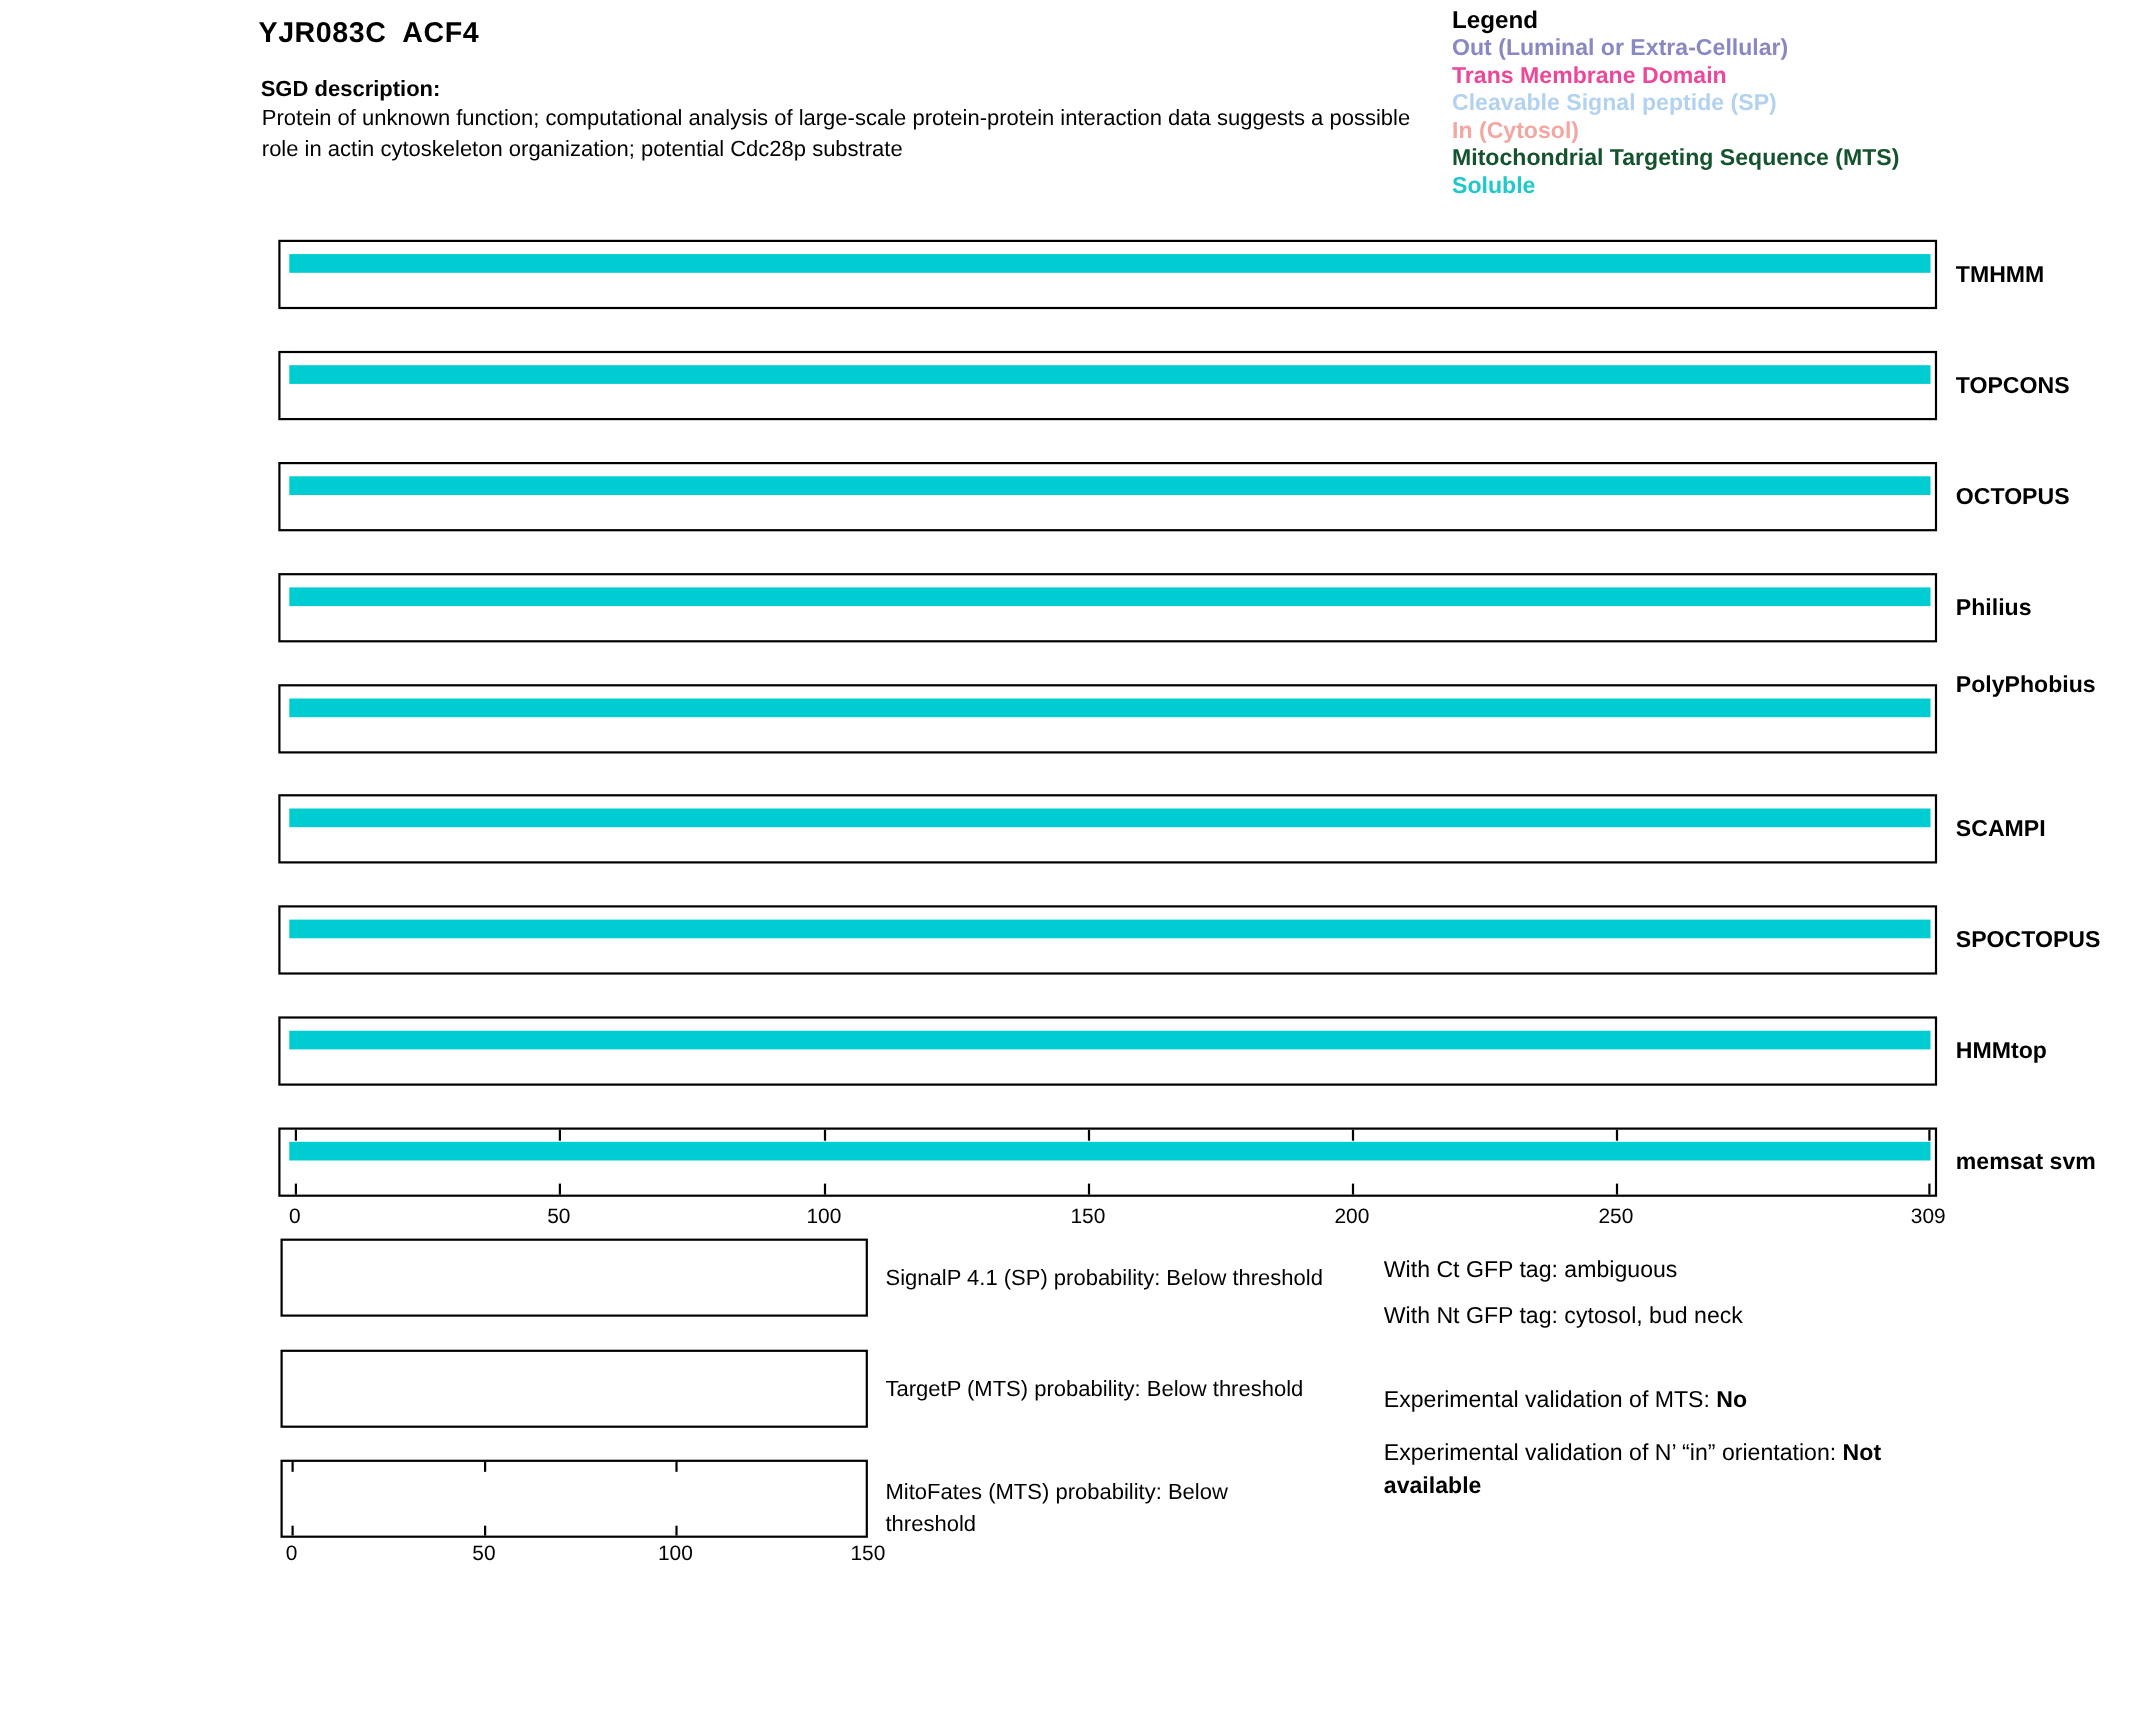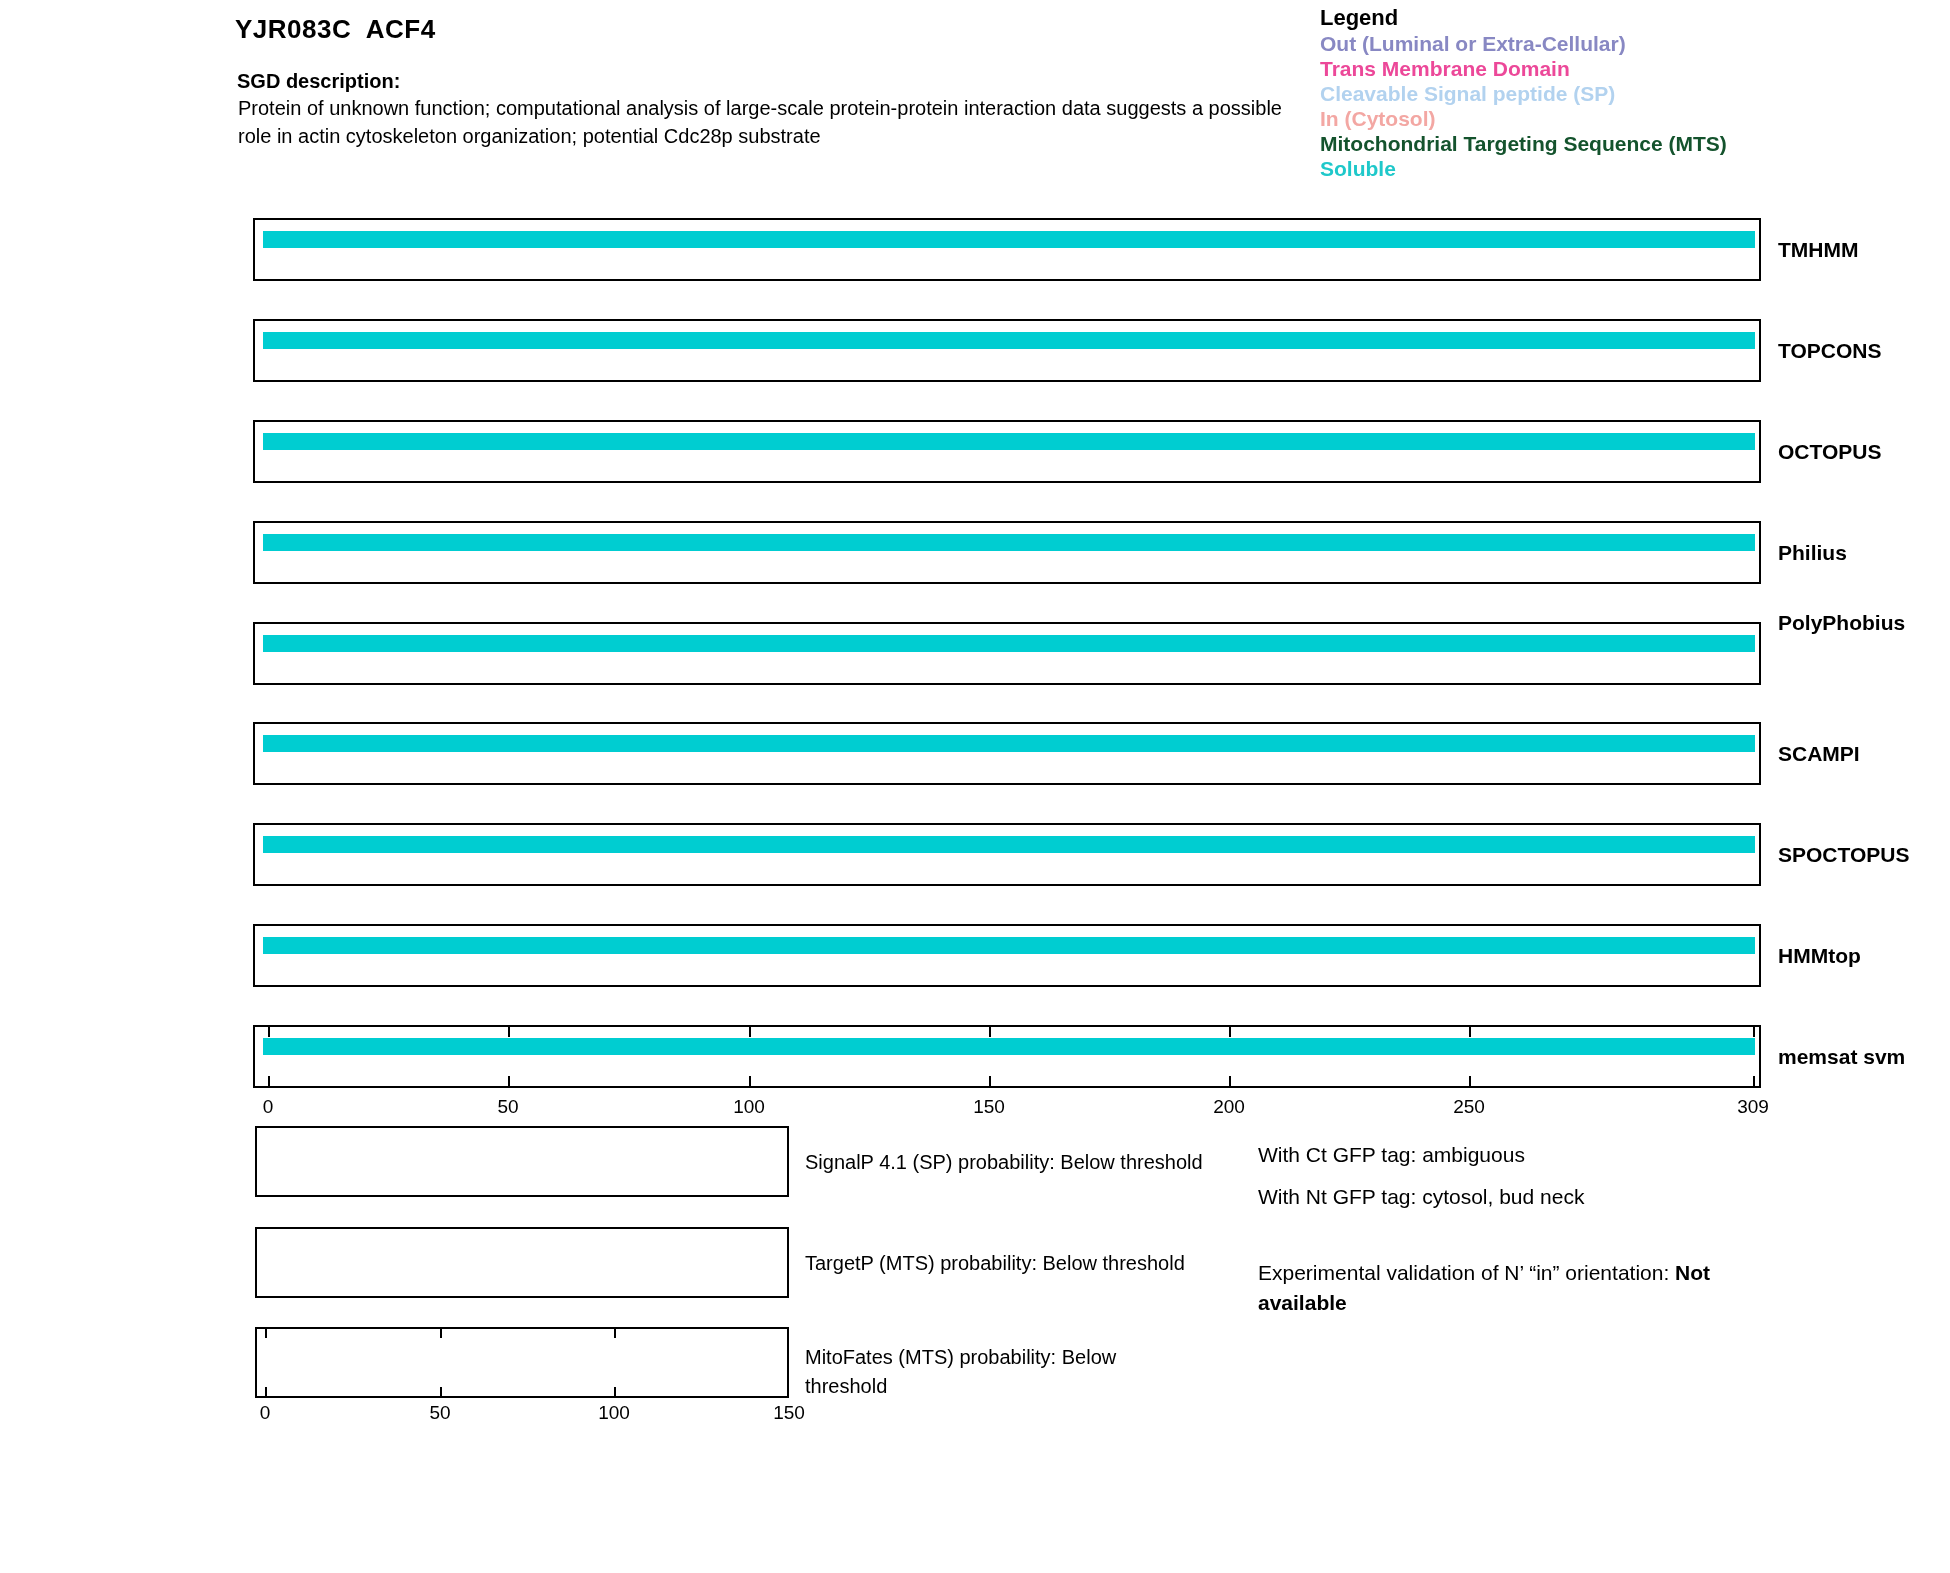--- a/index.html
+++ b/index.html
@@ -146,16 +146,17 @@
       <div class="axis-lab" style="left: 265px; top: 1402px;">0</div>
       <div class="axis-lab" style="left: 440px; top: 1402px;">50</div>
       <div class="axis-lab" style="left: 614px; top: 1402px;">100</div>
       <div class="axis-lab" style="left: 789px; top: 1402px;">150</div>
     </div>
 
   <div class="abs" id="loc">
     <div class="loc-line">With Ct GFP tag: ambiguous</div>
     <div class="loc-line">With Nt GFP tag: cytosol, bud neck</div>
     <div class="loc-gap"></div>
+    <div class="loc-exp"><span>Experimental validation of MTS: </span><b>No</b></div>
     <div class="loc-exp"><span>Experimental validation of N’ “in” orientation: </span><b>Not available</b></div>
   </div>
 
 </div>
 
 </body></html>

